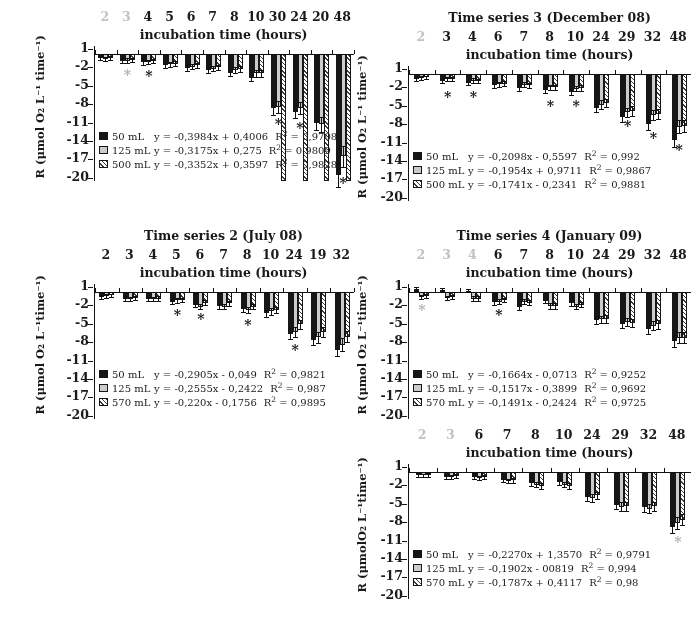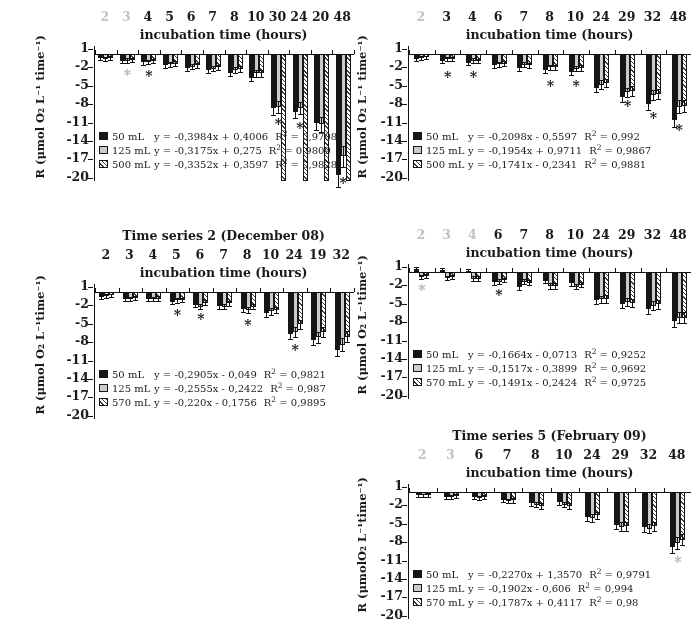--- a/index.html
+++ b/index.html
@@ -251,21 +251,21 @@
               <span class="sw hatch"></span>
               <span class="lname">500 mL</span>
               <span class="leq">y = -0,3352x + 0,3597</span>
               <span class="lr2">R<sup>2</sup> = 0,9828</span>
             </div>
           </div>
         </div>
       </div>
     </div>
   <div class="chart" style="left: 30px; top: 226px; width: 323px; height: 200px;">
-      <div class="ctitle" style="margin-left: 64px; width: 259px;">Time series 2 (December 08)</div>
+      <div class="ctitle" style="margin-left: 64px; width: 259px;">Time series 2 (July 08)</div>
       <div class="xrow" style="margin-left: 64px; width: 259px;">
         <span class="xl" style="left: 4.54545%;">2</span>
         <span class="xl" style="left: 13.6364%;">3</span>
         <span class="xl" style="left: 22.7273%;">4</span>
         <span class="xl" style="left: 31.8182%;">5</span>
         <span class="xl" style="left: 40.9091%;">6</span>
         <span class="xl" style="left: 50%;">7</span>
         <span class="xl" style="left: 59.0909%;">8</span>
         <span class="xl" style="left: 68.1818%;">10</span>
         <span class="xl" style="left: 77.2727%;">24</span>
@@ -462,20 +462,21 @@
               <span class="sw hatch"></span>
               <span class="lname">570 mL</span>
               <span class="leq">y = -0,220x - 0,1756</span>
               <span class="lr2">R<sup>2</sup> = 0,9895</span>
             </div>
           </div>
         </div>
       </div>
     </div>
   <div class="chart" style="left: 352px; top: 8px; width: 339px; height: 200px;">
+      <div class="ctitle" style="margin-left: 56px; width: 283px;">Time series 3 (December 08)</div>
       <div class="xrow" style="margin-left: 56px; width: 283px;">
         <span class="xl muted" style="left: 4.54545%;">2</span>
         <span class="xl" style="left: 13.6364%;">3</span>
         <span class="xl" style="left: 22.7273%;">4</span>
         <span class="xl" style="left: 31.8182%;">6</span>
         <span class="xl" style="left: 40.9091%;">7</span>
         <span class="xl" style="left: 50%;">8</span>
         <span class="xl" style="left: 59.0909%;">10</span>
         <span class="xl" style="left: 68.1818%;">24</span>
         <span class="xl" style="left: 77.2727%;">29</span>
@@ -674,20 +675,21 @@
               <span class="sw hatch"></span>
               <span class="lname">500 mL</span>
               <span class="leq">y = -0,1741x - 0,2341</span>
               <span class="lr2">R<sup>2</sup> = 0,9881</span>
             </div>
           </div>
         </div>
       </div>
     </div>
   <div class="chart" style="left: 352px; top: 226px; width: 339px; height: 200px;">
+      <div class="ctitle" style="margin-left: 56px; width: 283px;">Time series 4 (January 09)</div>
       <div class="xrow" style="margin-left: 56px; width: 283px;">
         <span class="xl muted" style="left: 4.54545%;">2</span>
         <span class="xl muted" style="left: 13.6364%;">3</span>
         <span class="xl muted" style="left: 22.7273%;">4</span>
         <span class="xl" style="left: 31.8182%;">6</span>
         <span class="xl" style="left: 40.9091%;">7</span>
         <span class="xl" style="left: 50%;">8</span>
         <span class="xl" style="left: 59.0909%;">10</span>
         <span class="xl" style="left: 68.1818%;">24</span>
         <span class="xl" style="left: 77.2727%;">29</span>
@@ -881,21 +883,20 @@
               <span class="sw hatch"></span>
               <span class="lname">570 mL</span>
               <span class="leq">y = -0,1491x - 0,2424</span>
               <span class="lr2">R<sup>2</sup> = 0,9725</span>
             </div>
           </div>
         </div>
       </div>
     </div>
   <div class="chart" style="left: 352px; top: 426px; width: 339px; height: 200px;">
-      <div class="ctitle" style="margin-left: 56px; width: 283px;">Time series 5 (February 09)</div>
       <div class="xrow" style="margin-left: 56px; width: 283px;">
         <span class="xl muted" style="left: 5%;">2</span>
         <span class="xl muted" style="left: 15%;">3</span>
         <span class="xl" style="left: 25%;">6</span>
         <span class="xl" style="left: 35%;">7</span>
         <span class="xl" style="left: 45%;">8</span>
         <span class="xl" style="left: 55%;">10</span>
         <span class="xl" style="left: 65%;">24</span>
         <span class="xl" style="left: 75%;">29</span>
         <span class="xl" style="left: 85%;">32</span>
@@ -1060,21 +1061,21 @@
           <div class="legend" style="left: 4px; top: 74px;">
             <div class="lrow">
               <span class="sw black"></span>
               <span class="lname">50 mL</span>
               <span class="leq">y = -0,2270x + 1,3570</span>
               <span class="lr2">R<sup>2</sup> = 0,9791</span>
             </div>
             <div class="lrow">
               <span class="sw gray"></span>
               <span class="lname">125 mL</span>
-              <span class="leq">y = -0,1902x - 0,606</span>
+              <span class="leq">y = -0,1902x - 00819</span>
               <span class="lr2">R<sup>2</sup> = 0,994</span>
             </div>
             <div class="lrow">
               <span class="sw hatch"></span>
               <span class="lname">570 mL</span>
               <span class="leq">y = -0,1787x + 0,4117</span>
               <span class="lr2">R<sup>2</sup> = 0,98</span>
             </div>
           </div>
         </div>

